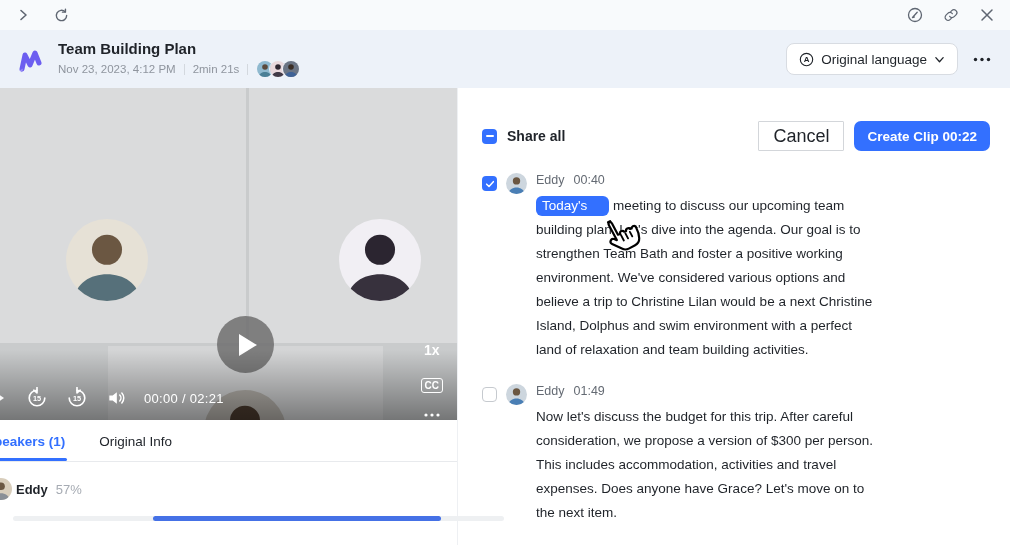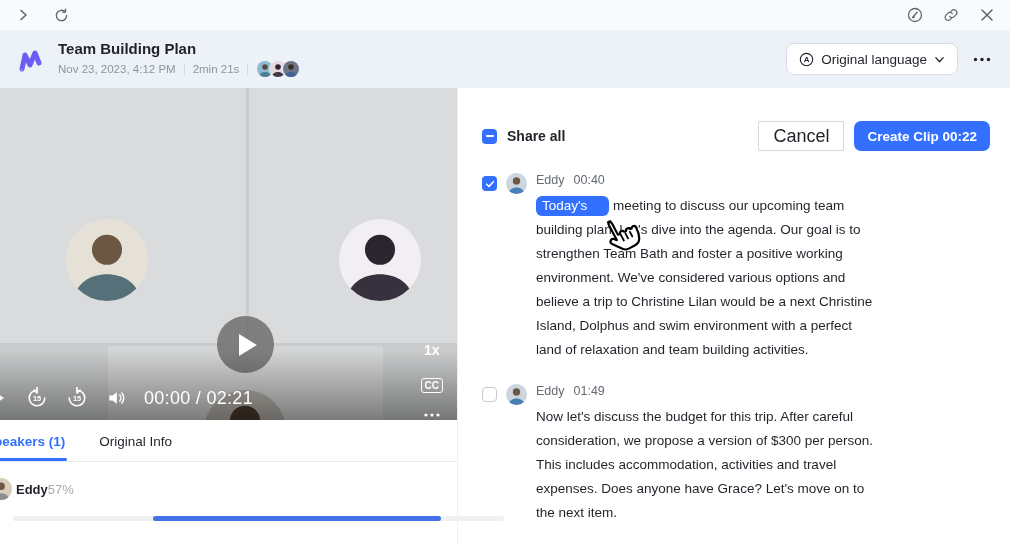--- a/index.html
+++ b/index.html
@@ -40,38 +40,38 @@
   .tile-tr { left:249px; top:0; width:314px; height:255px; }
   .tile-b  { left:108px; top:258px; width:275px; height:74px; background:#d4d5d6; }
   .v-avatar { position:absolute; width:82px; height:82px; border-radius:50%; overflow:hidden; }
   .v-avatar svg { display:block; width:100%; height:100%; }
   .play-btn { position:absolute; left:217px; top:228px; width:57px; height:57px; border-radius:50%; background:rgba(110,110,110,.85); display:flex; align-items:center; justify-content:center; cursor:pointer; }
   .play-tri { width:0; height:0; border-left:18px solid #fff; border-top:11px solid transparent; border-bottom:11px solid transparent; margin-left:5px; }
   .v-shade { position:absolute; left:0; bottom:0; width:100%; height:70px; background:linear-gradient(to bottom, rgba(0,0,0,0), rgba(0,0,0,.42)); }
   .controls { position:absolute; left:0; bottom:0; width:100%; height:44px; display:flex; align-items:center; padding:0 14px; color:#fff; }
   .ctrl { display:flex; align-items:center; justify-content:center; margin-right:18px; cursor:pointer; }
   .ctrl svg { display:block; }
-  .ctime { font-size:18px; color:#fff; letter-spacing:.3px; }
+  .ctime { font-size:13px; color:#fff; letter-spacing:.3px; }
   .ctrl-right { margin-left:auto; display:flex; align-items:center; gap:20px;flex-direction:column; }
   .speed { font-size:14px; font-weight:600; cursor:pointer; }
   .cc-box { border:1.7px solid #fff; border-radius:3px; font-size:10px; font-weight:700; padding:1px 3px; cursor:pointer; }
   .partial-play { position:absolute; left:-8px; bottom:14px; width:0; height:0; border-left:12px solid #fff; border-top:8px solid transparent; border-bottom:8px solid transparent; opacity:.95; }
 
   
   .left-bottom { flex:1; background:#fff; position:relative; overflow:hidden; }
   .ltabs { display:flex; align-items:flex-end; height:42px; border-bottom:1px solid #e8eaed; overflow:hidden; }
   .ltab { position:relative; font-size:13.5px; padding:0 2px 12px 2px; color:#1f2329; cursor:pointer; white-space:nowrap; }
   .ltab.first { margin-left:-17px; }
   .ltab.active { color:#3370ff; font-weight:700; }
   .ltab.active::after { content:""; position:absolute; left:0; right:0; bottom:0; height:3px; background:#3370ff; border-radius:2px; }
   .ltab + .ltab { margin-left:30px; }
   .speaker-row { display:flex; align-items:center; margin-top:16px; height:22px; position:relative; }
   .speaker-avatar { position:absolute; left:-10px; top:0; width:22px; height:22px; border-radius:50%; overflow:hidden; }
   .speaker-name { margin-left:16px; font-size:13px; font-weight:600; color:#1f2329; }
-  .speaker-pct { margin-left:0; font-size:13px; color:#a6abb3; }
+  .speaker-pct { margin-left:8px; font-size:13px; color:#a6abb3; }
   .sp-track { position:absolute; left:13px; top:516px; width:491px; height:5px; border-radius:3px; background:#eef0f2; }
   .sp-fill { position:absolute; left:140px; top:0; width:288px; height:5px; border-radius:3px; background:#4571e6; cursor:pointer; }
 
   
   .panel { flex:1; background:#fff; border-left:1px solid #eef0f3; padding:14px 20px 0 24px; position:relative; }
   .ptabs { display:flex; gap:34px; border-bottom:1px solid #e8eaed; }
   .ptab { position:relative; font-size:14px; padding:8px 2px 13px 2px; color:#1f2329; cursor:pointer; }
   .ptab.active { color:#3370ff; font-weight:700; }
   .ptab.active::after { content:""; position:absolute; left:-2px; right:-2px; bottom:0; height:3px; background:#3370ff; border-radius:2px; }
   .select-row { display:flex; align-items:center; margin-top:19px; height:30px; }

